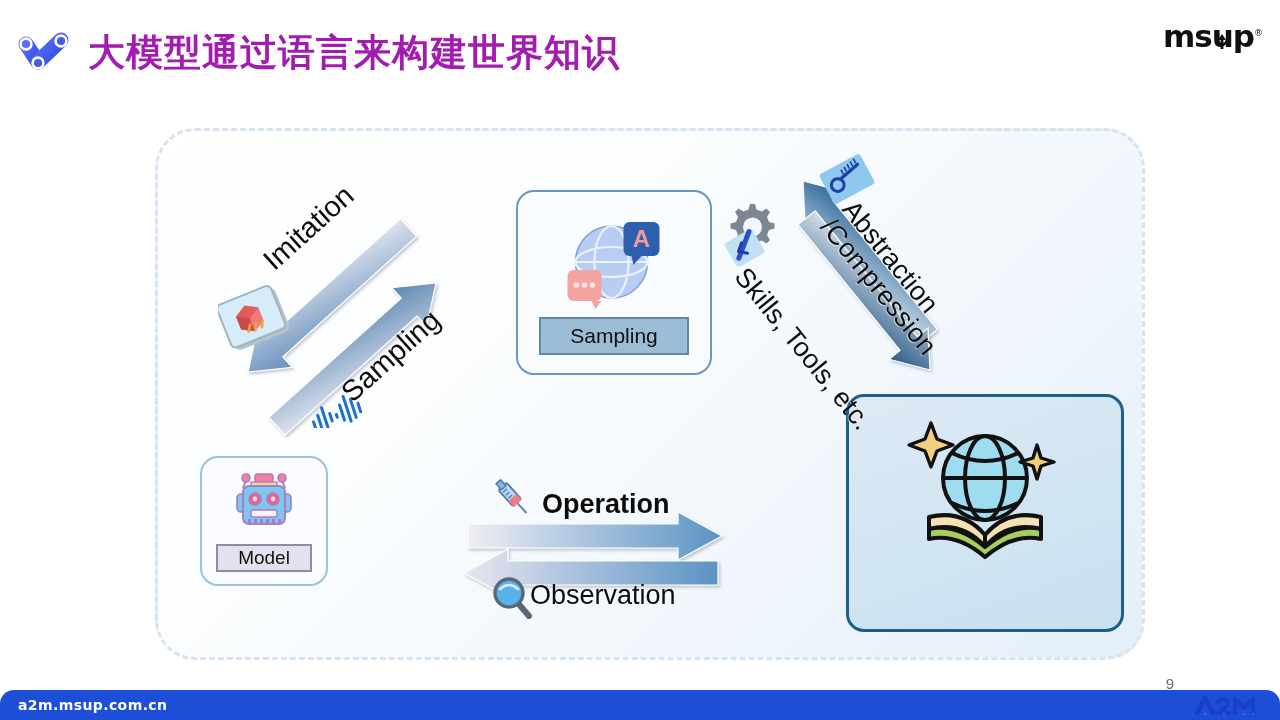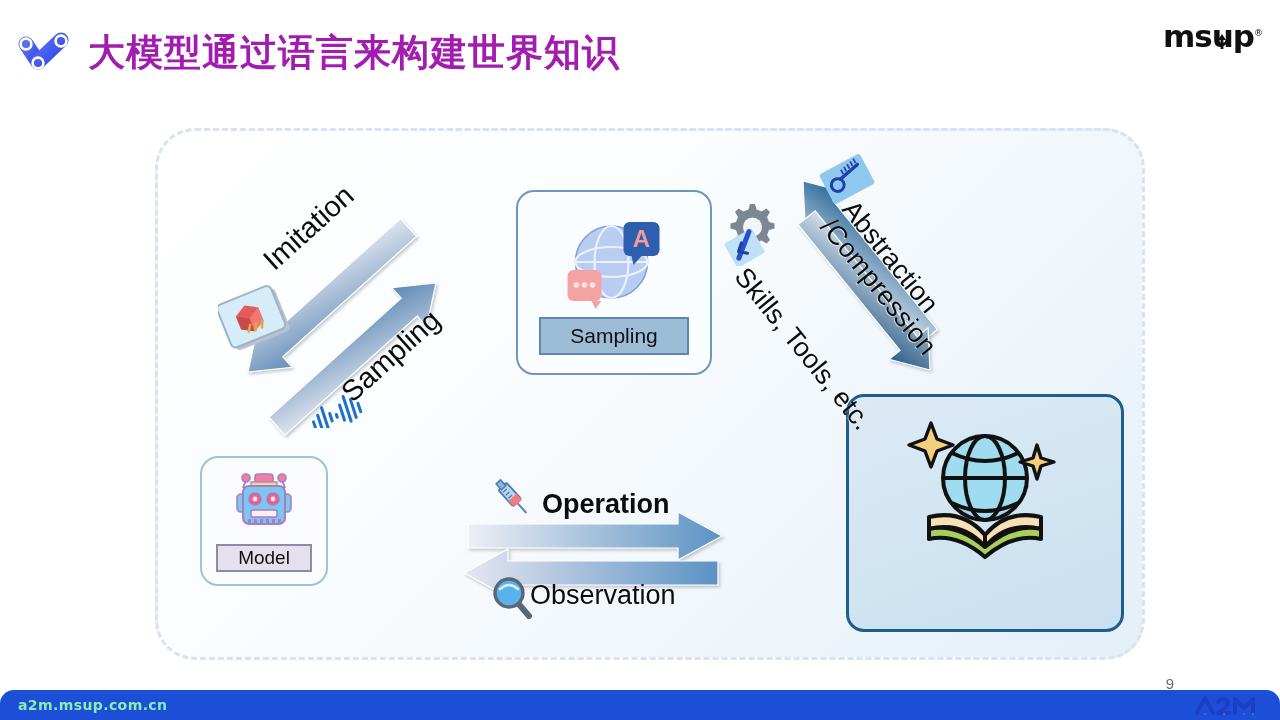--- a/index.html
+++ b/index.html
@@ -106,21 +106,21 @@
   #page-number {
     position:absolute; right:106px; bottom:28px;
     font-size:15px; color:#6b6b6b;
   }
   #footer-bar {
     position:absolute; left:0; bottom:0; width:1280px; height:30px;
     background:#1d4ed8; border-top-right-radius:14px; border-top-left-radius:14px;
   }
   #footer-url {
     position:absolute; left:18px; top:50%; transform:translateY(-50%);
-    color:#86efac; font-size:14px; font-weight:bold; letter-spacing:.4px;
+    color:#ffffff; font-size:14px; font-weight:bold; letter-spacing:.4px;
     font-family:"DejaVu Sans","Liberation Sans",sans-serif;
     text-align:right;
   }
   #footer-logo {
     position:absolute; right:20px; top:50%; transform:translateY(-50%);
     width:66px; height:22px;
   }
 </style>
 </head>
 <body>

